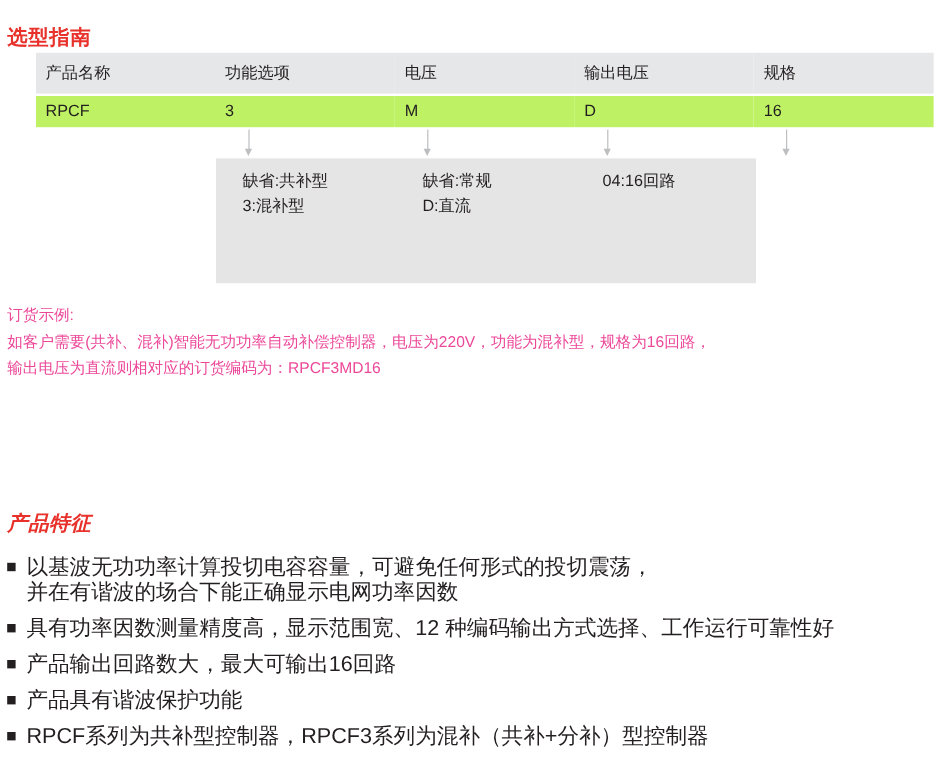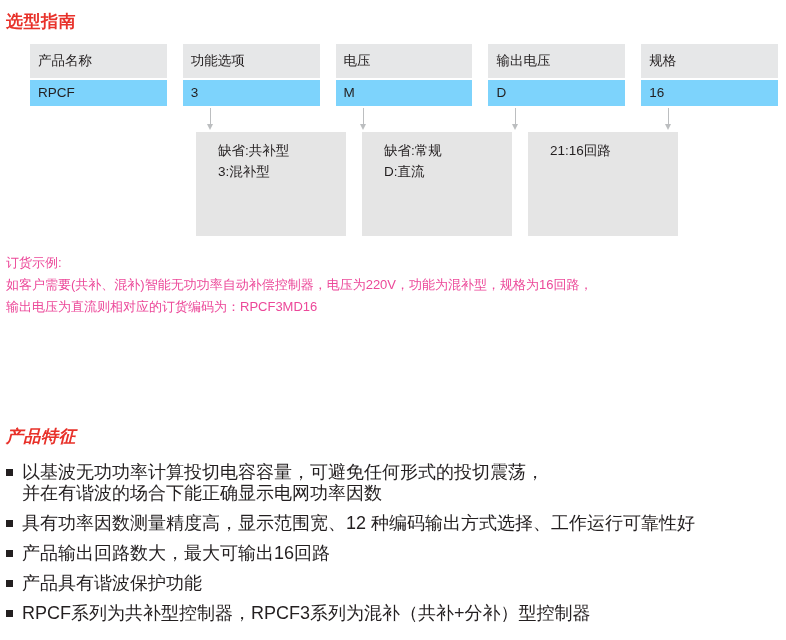--- a/index.html
+++ b/index.html
@@ -23,49 +23,49 @@
   }
   .section-title {
     color: #e8312a;
     font-size: 17px;
     font-weight: bold;
     letter-spacing: 0.5px;
   }
   #title-selection {
     position: absolute;
     left: 6px;
-    top: 10px;
+    top: 20px;
   }
   
   .guide {
     position: absolute;
     left: 6px;
     top: 44px;
     width: 772px;
   }
   .guide-row {
     display: flex;
-    gap: 16px;
+    gap: 0;
     padding-left: 24px;
   }
   .guide-col {
     width: 150px;
     box-sizing: border-box;
   }
   .hdr-cell {
     background: #e6e7e8;
     height: 34px;
     line-height: 34px;
     padding-left: 8px;
     font-size: 13.5px;
     color: #231f20;
     box-sizing: border-box;
   }
   .code-cell {
-    background: #7dd3fc;
+    background: #bef264;
     height: 26px;
     line-height: 26px;
     padding-left: 8px;
     font-size: 13.5px;
     box-sizing: border-box;
     margin-top: 2px;
   }
   .arrow-cell {
     height: 26px;
     position: relative;
@@ -232,21 +232,21 @@
         </div>
       </div>
       <div class="guide-col">
         <div class="desc-cell">
           <div class="desc-line">缺省:常规</div>
           <div class="desc-line">D:直流</div>
         </div>
       </div>
       <div class="guide-col">
         <div class="desc-cell">
-          <div class="desc-line">21:16回路</div>
+          <div class="desc-line">04:16回路</div>
         </div>
       </div>
     </div>
   </div>
 
   <div class="order">
     <p>订货示例:</p>
     <p>如客户需要(共补、混补)智能无功功率自动补偿控制器，电压为220V，功能为混补型，规格为16回路，</p>
     <p>输出电压为直流则相对应的订货编码为：RPCF3MD16</p>
   </div>

